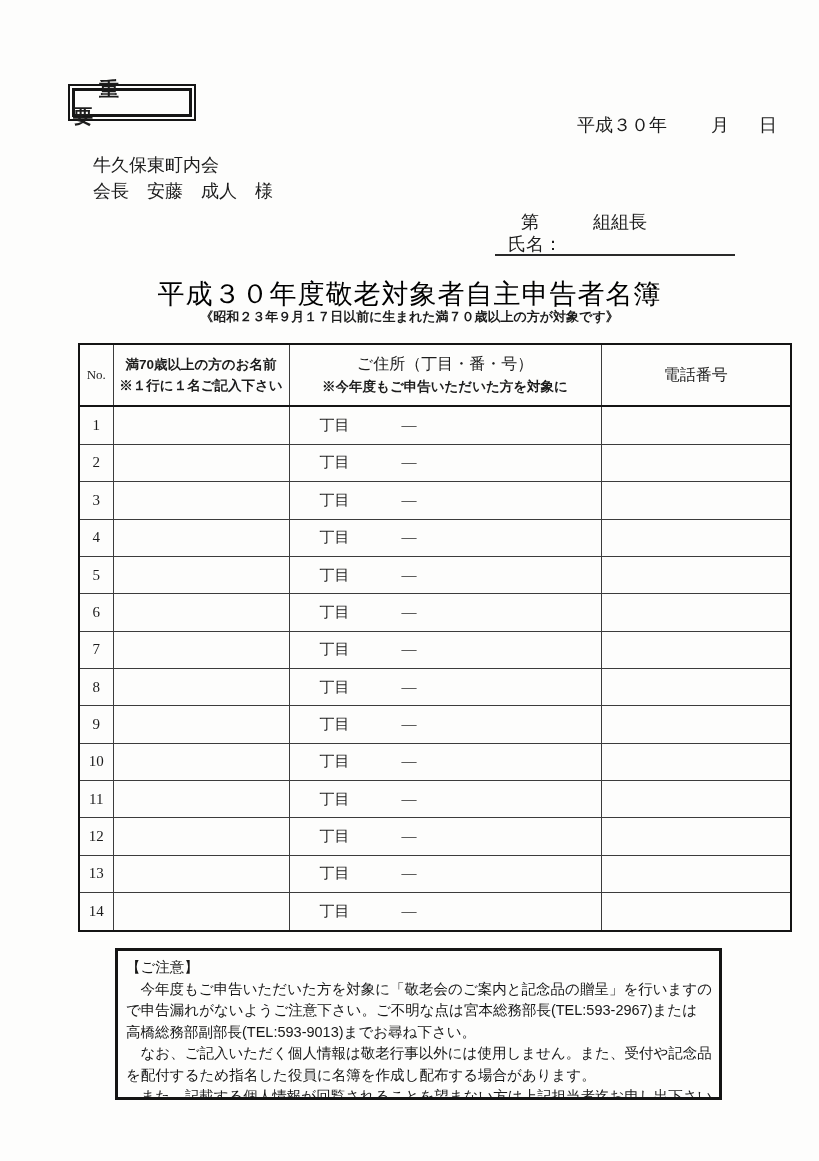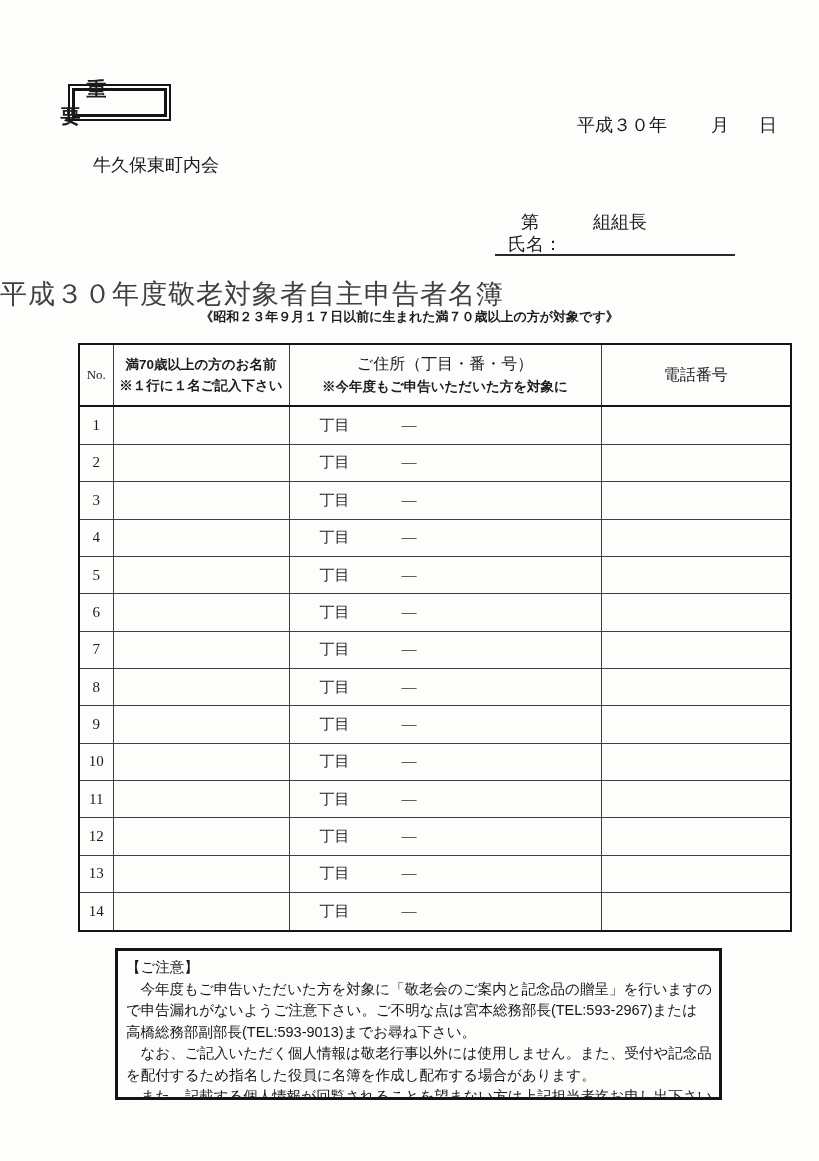--- a/index.html
+++ b/index.html
@@ -9,21 +9,21 @@
     width:819px; height:1161px;
     margin:0 auto;
     background:#fdfdfc;
     overflow:hidden;
     color:#1c1c1c;
     font-family:"Liberation Serif", serif;
   }
   
   .important-box {
     position:absolute; left:68px; top:84px;
-    width:103px; height:37px;
+    width:128px; height:37px;
     border:2px solid #151515;
     padding:2px;
   }
   .important-box .inner {
     width:100%; height:100%;
     border:3px solid #151515;
     display:flex; align-items:center; justify-content:center;
     font-size:20px; font-weight:bold;
     letter-spacing:26px; text-indent:26px;
   }
@@ -42,22 +42,22 @@
   .name-line {
     position:absolute; left:495px; top:232px;
     width:240px; height:24px;
     border-bottom:2px solid #2a2a2a;
     font-size:18px;
     padding-left:13px;
   }
   
   .doc-title {
     position:absolute; left:0; top:276px; width:100%;
-    text-align:left; font-size:27px; letter-spacing:1px;
-    color:#404040;
+    text-align:center; font-size:27px; letter-spacing:1px;
+    color:#000000;
   }
   .doc-subtitle {
     position:absolute; left:0; top:308px; width:100%;
     text-align:center; font-size:13px; font-weight:bold;
     font-family:"Liberation Sans", sans-serif;
   }
   
   .roster-table {
     position:absolute; left:78px; top:343px;
     width:712px; height:589px;
@@ -111,20 +111,21 @@
   <div class="date-line">
     <span>平成３０年</span>
     <span class="gap1"></span>
     <span>月</span>
     <span class="gap2"></span>
     <span>日</span>
   </div>
 
   <div class="addressee">
     <div>牛久保東町内会</div>
+    <div>会長　安藤　成人　様</div>
   </div>
 
   <div class="group-line">第　　　組組長</div>
   <div class="name-line">
     <span>氏名：</span>
   </div>
 
   <div class="doc-title">平成３０年度敬老対象者自主申告者名簿</div>
   <div class="doc-subtitle">《昭和２３年９月１７日以前に生まれた満７０歳以上の方が対象です》</div>
 

